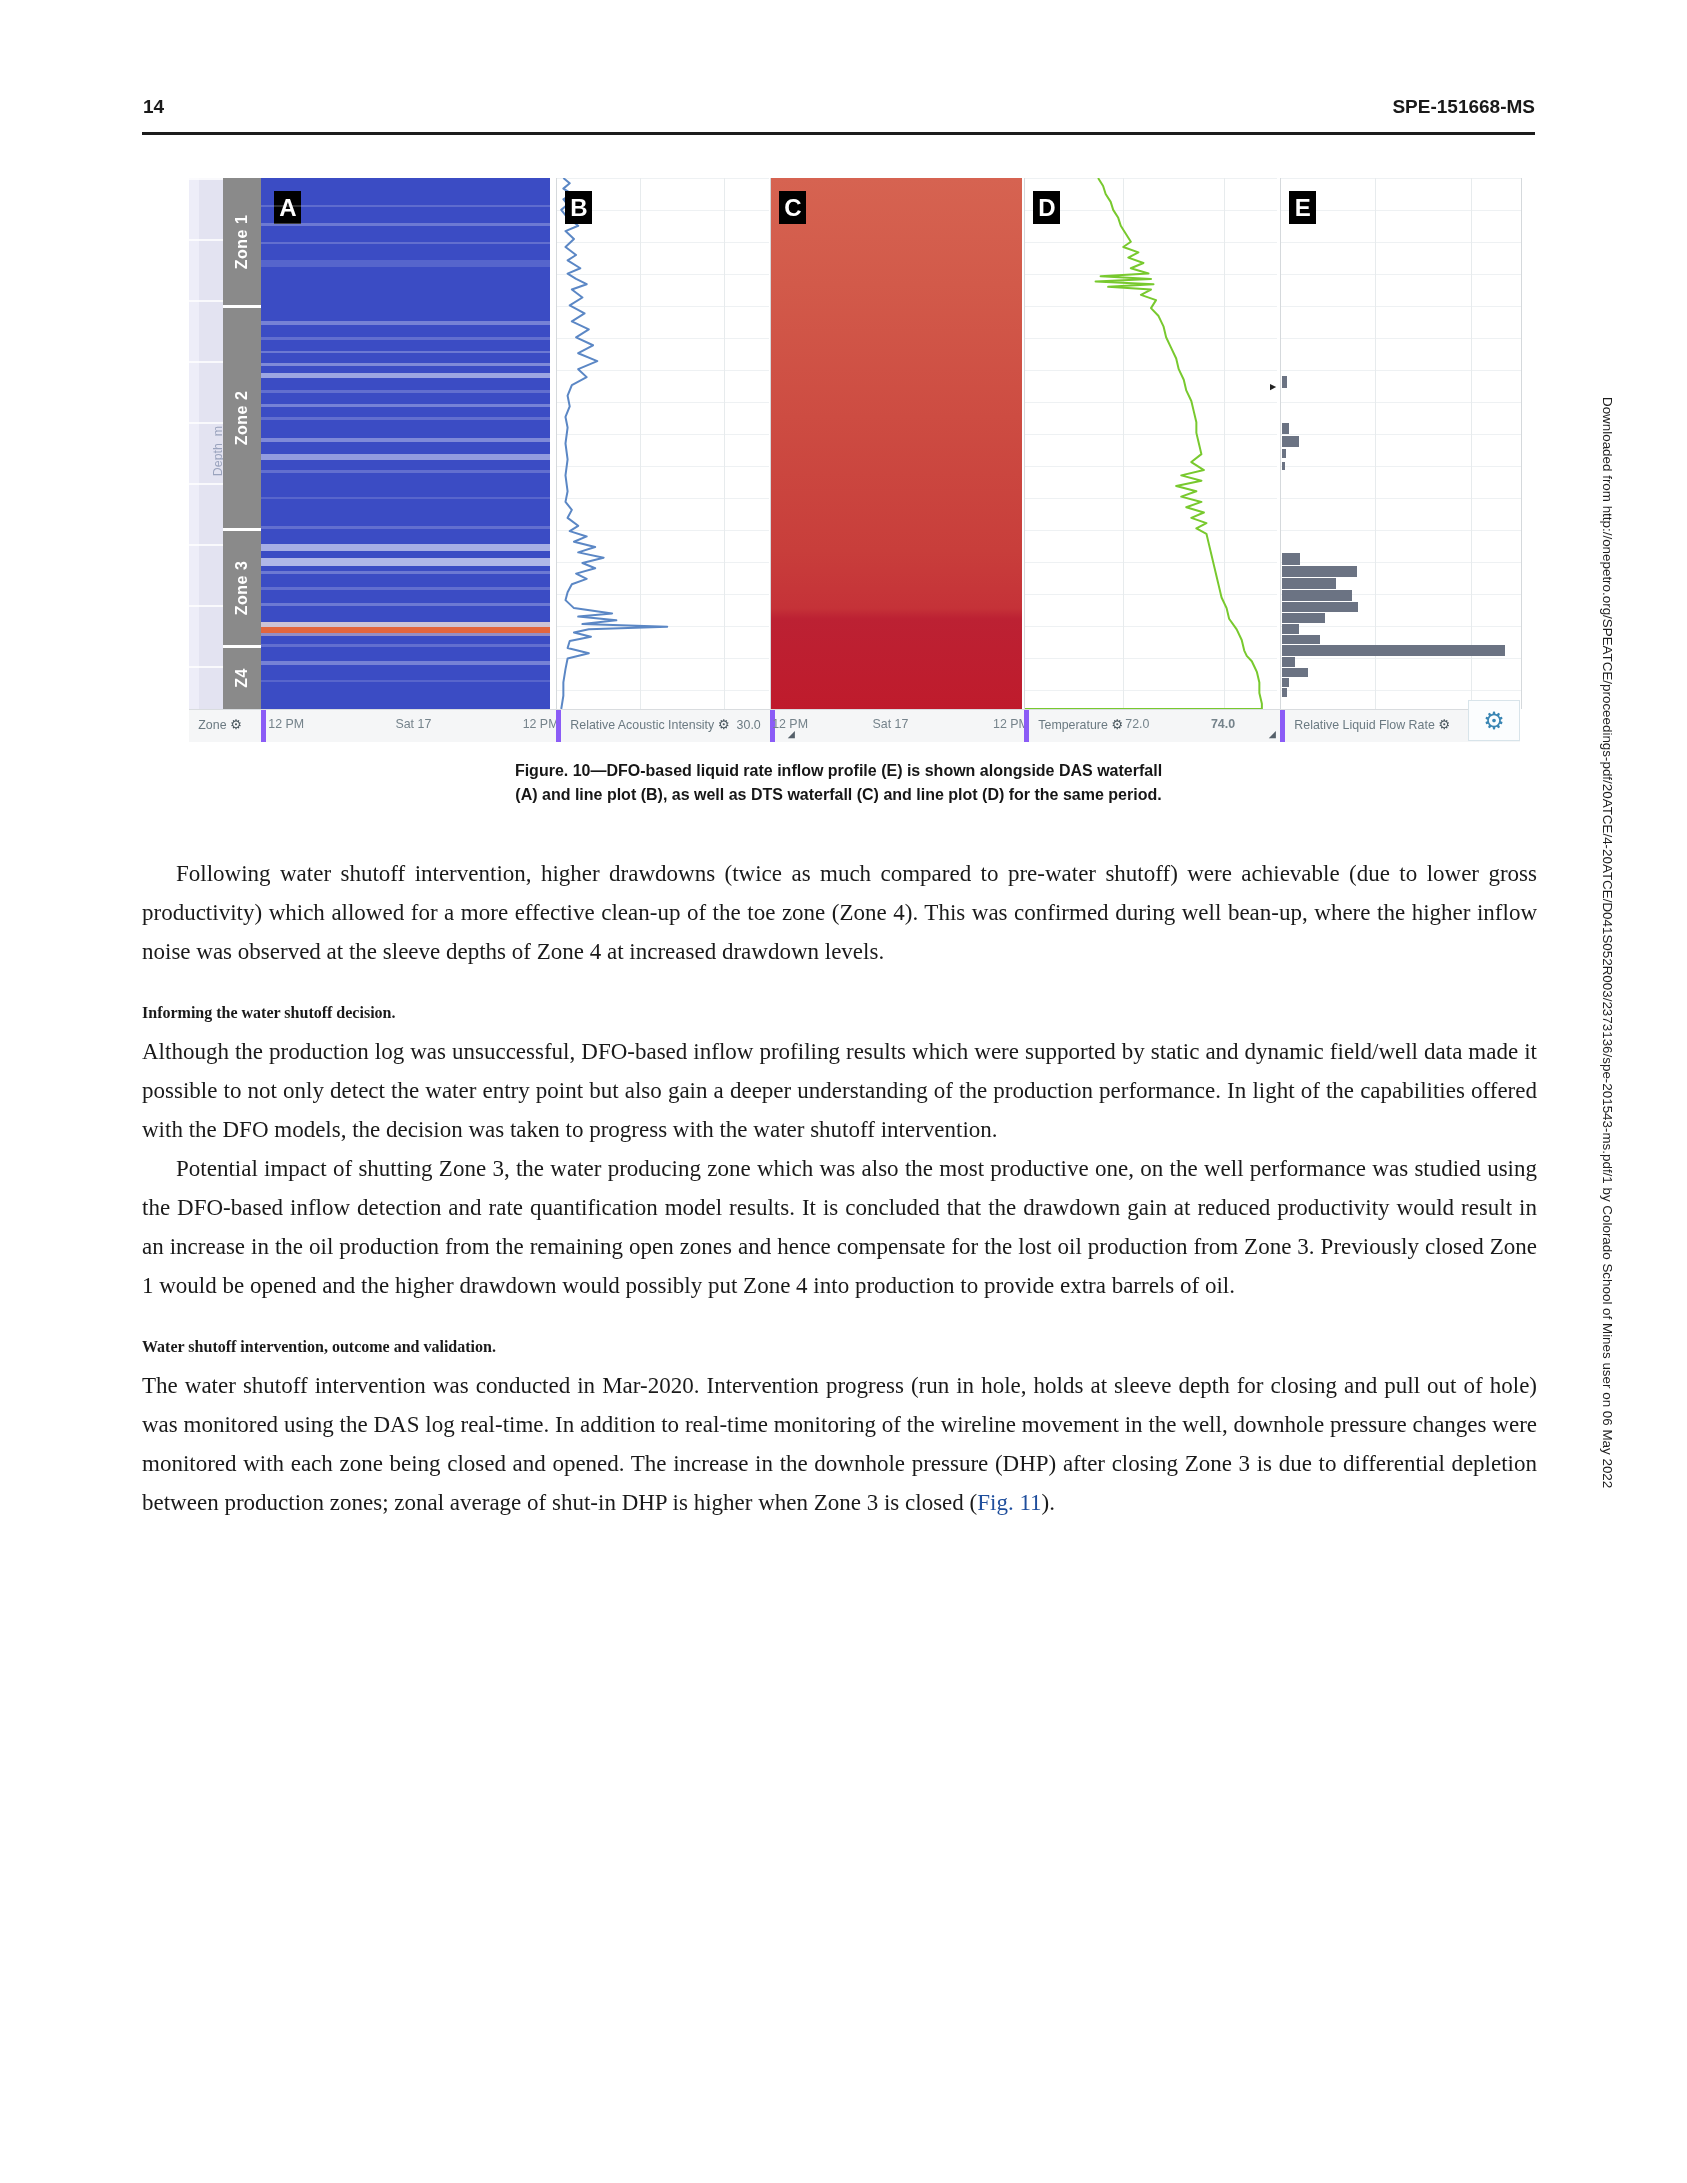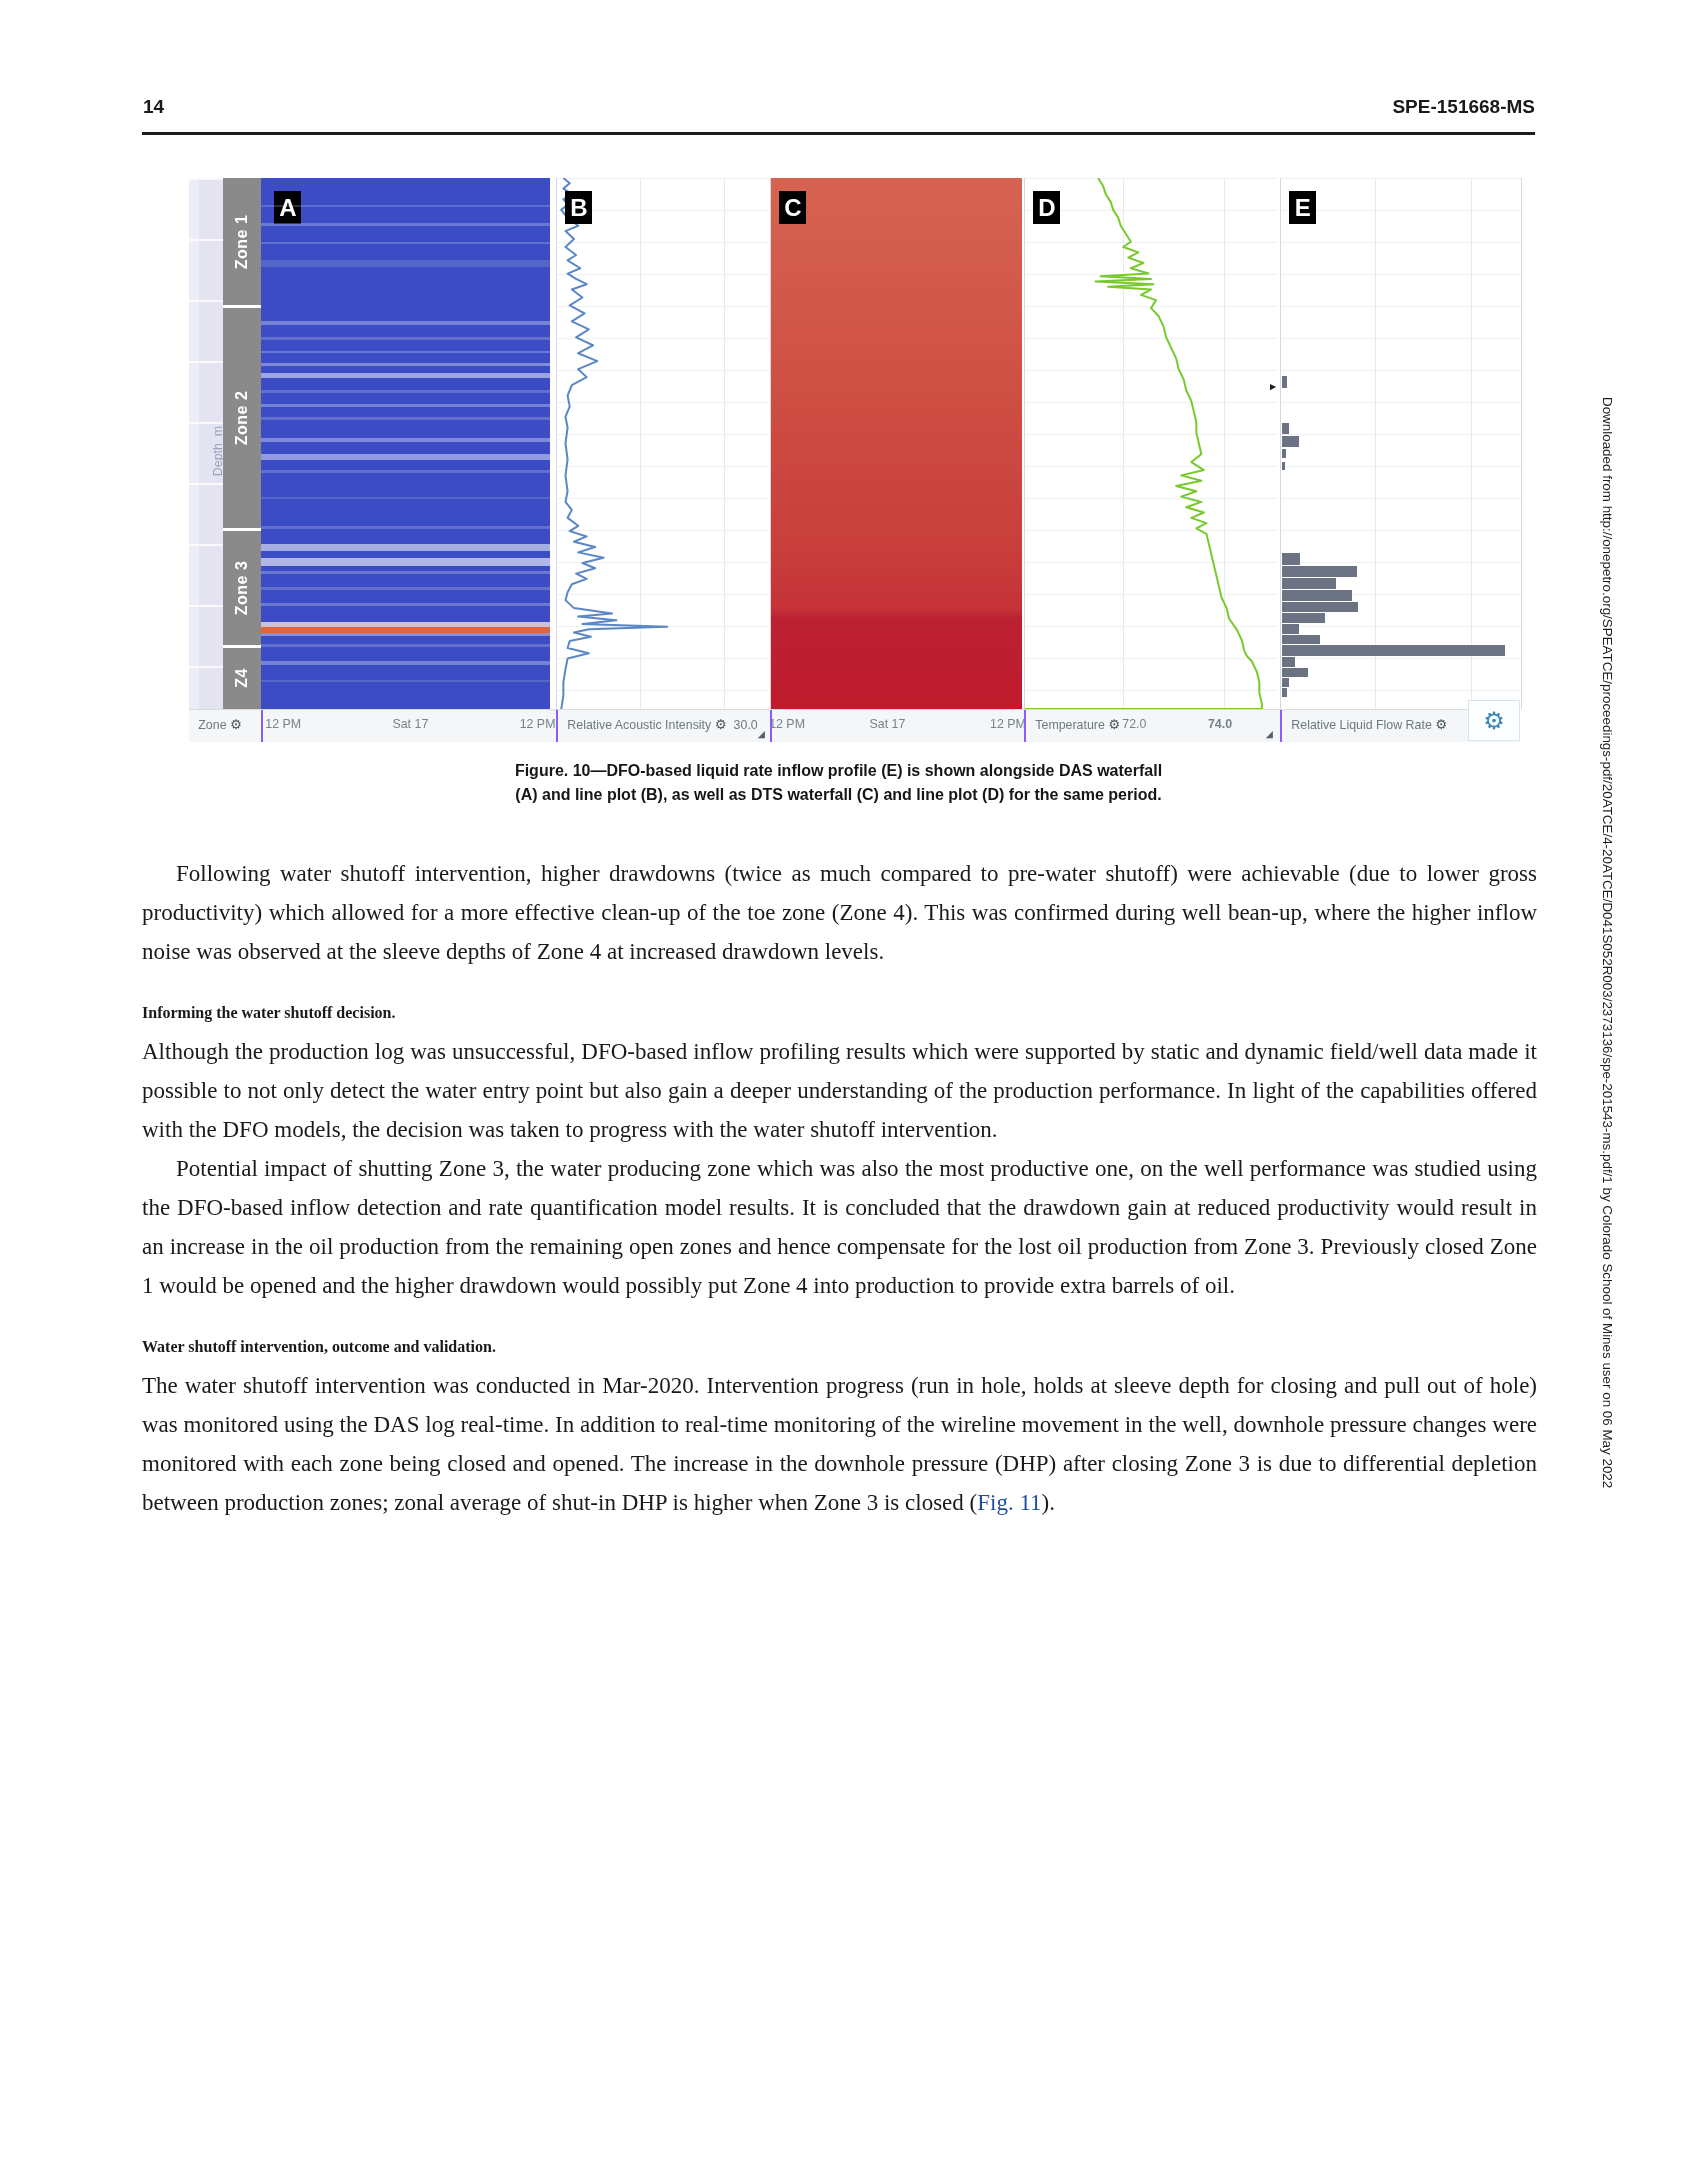--- a/index.html
+++ b/index.html
@@ -34,21 +34,21 @@
   .streak{position:absolute;left:0;width:100%;}
   .plabel{position:absolute;left:8.3px;top:13.4px;width:27px;height:33px;background:#000;color:#fff;
       font-weight:bold;font-size:24px;line-height:33px;text-align:center;}
   .p-a .plabel{left:13.4px;}
   .panel svg{position:absolute;inset:0;width:100%;height:100%;}
   .bar{position:absolute;left:1px;background:#6b7383;}
   .cursor{position:absolute;font-size:10.3px;color:#222;}
   
   .axisbar{position:absolute;left:0;top:531px;width:1331px;height:32px;background:#f5f6f7;
       border-top:1px solid #d9dcdf;font-size:12.4px;color:#6b7a82;}
-  .axseg{position:absolute;top:0;height:100%;border-left:2px solid #8b5cf6;}
+  .axseg{position:absolute;top:0;height:100%;border-left:5px solid #8b5cf6;}
   .axseg .lab{position:absolute;left:9.3px;top:7.2px;white-space:nowrap;}
   .tick{position:absolute;top:7.2px;transform:translateX(-50%);white-space:nowrap;color:#75838b;}
   .gear{color:#4a575e;font-size:13.4px;}
   .resize{position:absolute;right:5.2px;bottom:3.1px;font-size:9.3px;color:#55606a;}
   .settings-box{position:absolute;right:0;bottom:0;width:50px;height:39px;background:#fbfdfe;
       border:1px solid #d8e4ea;display:flex;align-items:center;justify-content:center;}
   .settings-box span{color:#3a86b4;font-size:24px;line-height:24px;}
   
   .caption{position:absolute;left:142px;top:759px;width:1393px;text-align:center;
       font-family:"Liberation Sans",sans-serif;font-weight:bold;font-size:16px;line-height:24px;color:#161616;}
@@ -174,21 +174,21 @@
     <div class="axisbar">
       <div class="axseg" style="left:0;width:72px;border-left:none;">
         <span class="lab"><span>Zone</span>
           <span class="gear">⚙</span></span>
       </div>
       <div class="axseg" id="segA" style="left:72px;width:289px;">
           <span class="tick" style="left: 7%;">12 PM</span>
           <span class="tick" style="left: 51%;">Sat 17</span>
           <span class="tick" style="left: 95%;">12 PM</span>
         </div>
-      <div class="axseg" style="left:367px;width:212px;">
+      <div class="axseg" style="left:367px;width:212px;padding-left:27px;">
         <span class="lab"><span>Relative Acoustic Intensity</span>
           <span class="gear">⚙</span>
           &nbsp;<span>30.0</span></span>
         <span class="resize">◢</span>
       </div>
       <div class="axseg" id="segC" style="left:581px;width:251px;">
           <span class="tick" style="left: 6%;">12 PM</span>
           <span class="tick" style="left: 46%;">Sat 17</span>
           <span class="tick" style="left: 94%;">12 PM</span>
         </div>

